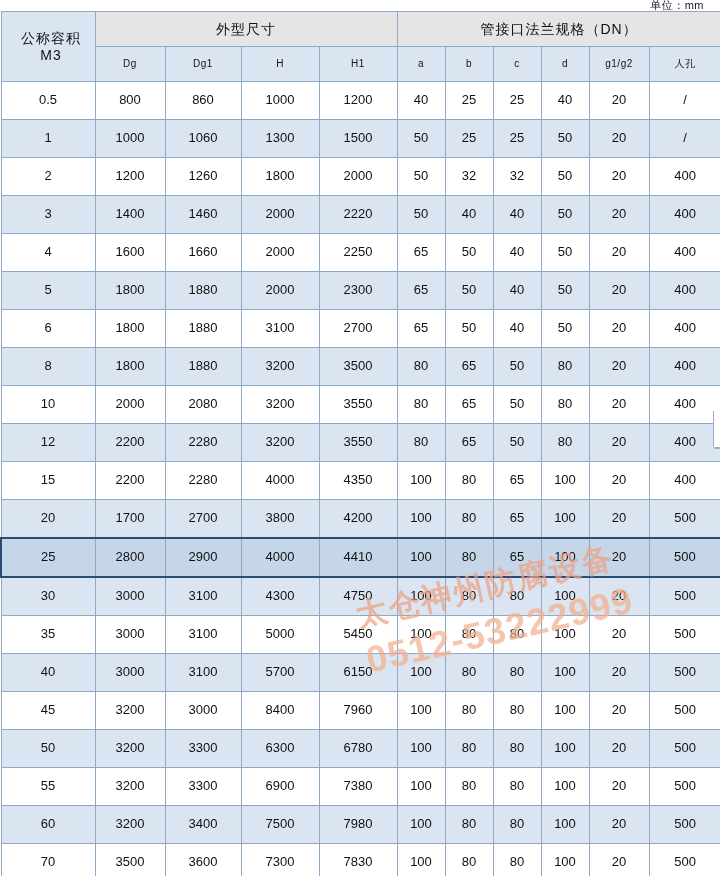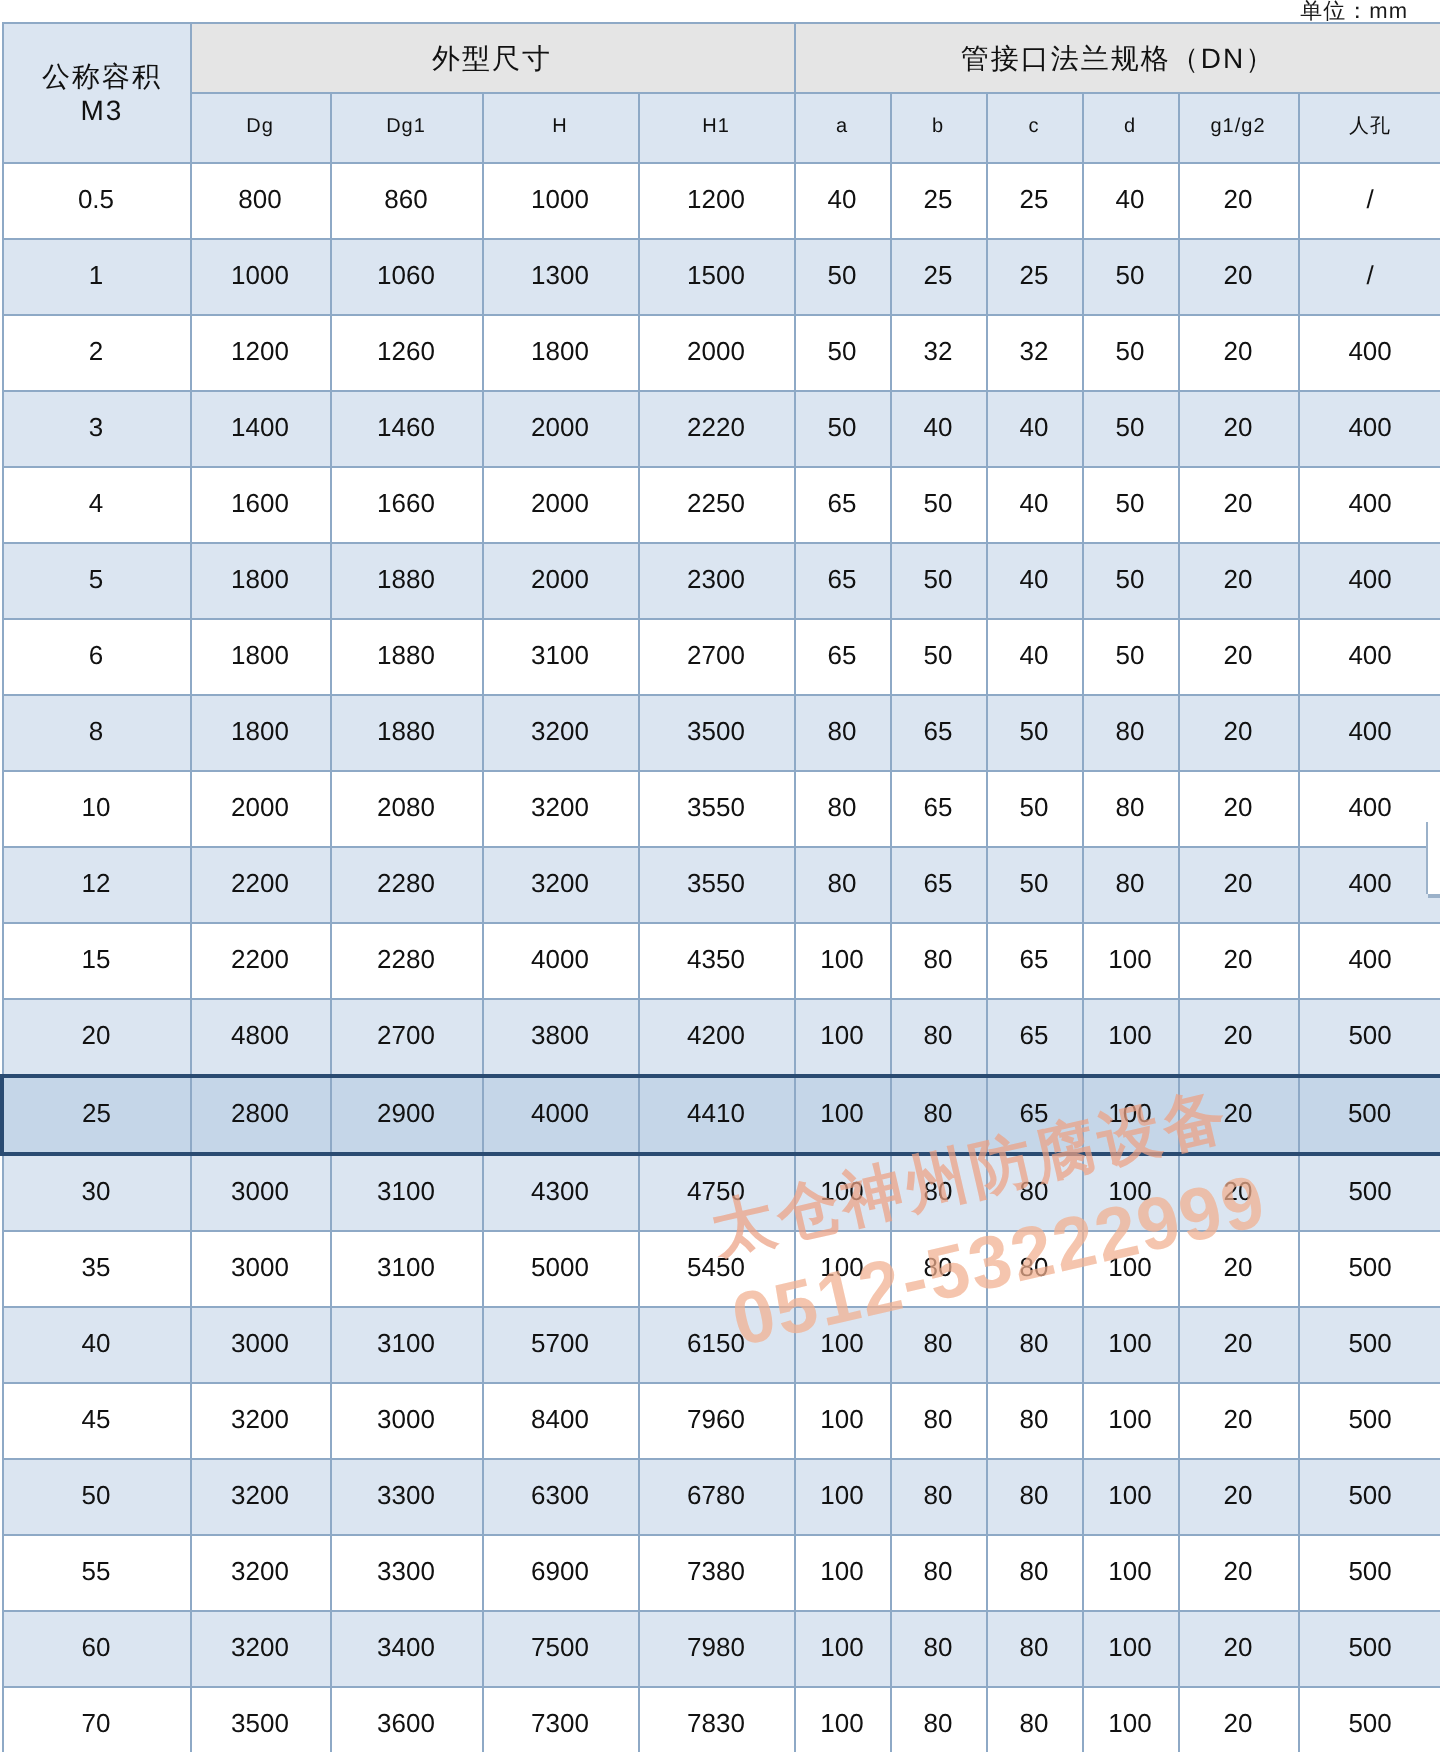--- a/index.html
+++ b/index.html
@@ -314,21 +314,21 @@
           <td>4350</td>
           <td>100</td>
           <td>80</td>
           <td>65</td>
           <td>100</td>
           <td>20</td>
           <td>400</td>
         </tr>
         <tr class="stripe">
           <td>20</td>
-          <td>4800</td>
+          <td>1700</td>
           <td>2700</td>
           <td>3800</td>
           <td>4200</td>
           <td>100</td>
           <td>80</td>
           <td>65</td>
           <td>100</td>
           <td>20</td>
           <td>500</td>
         </tr>

